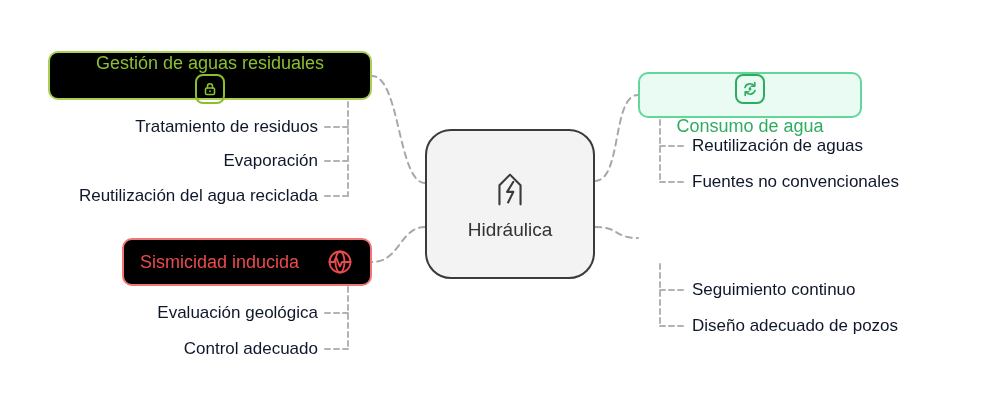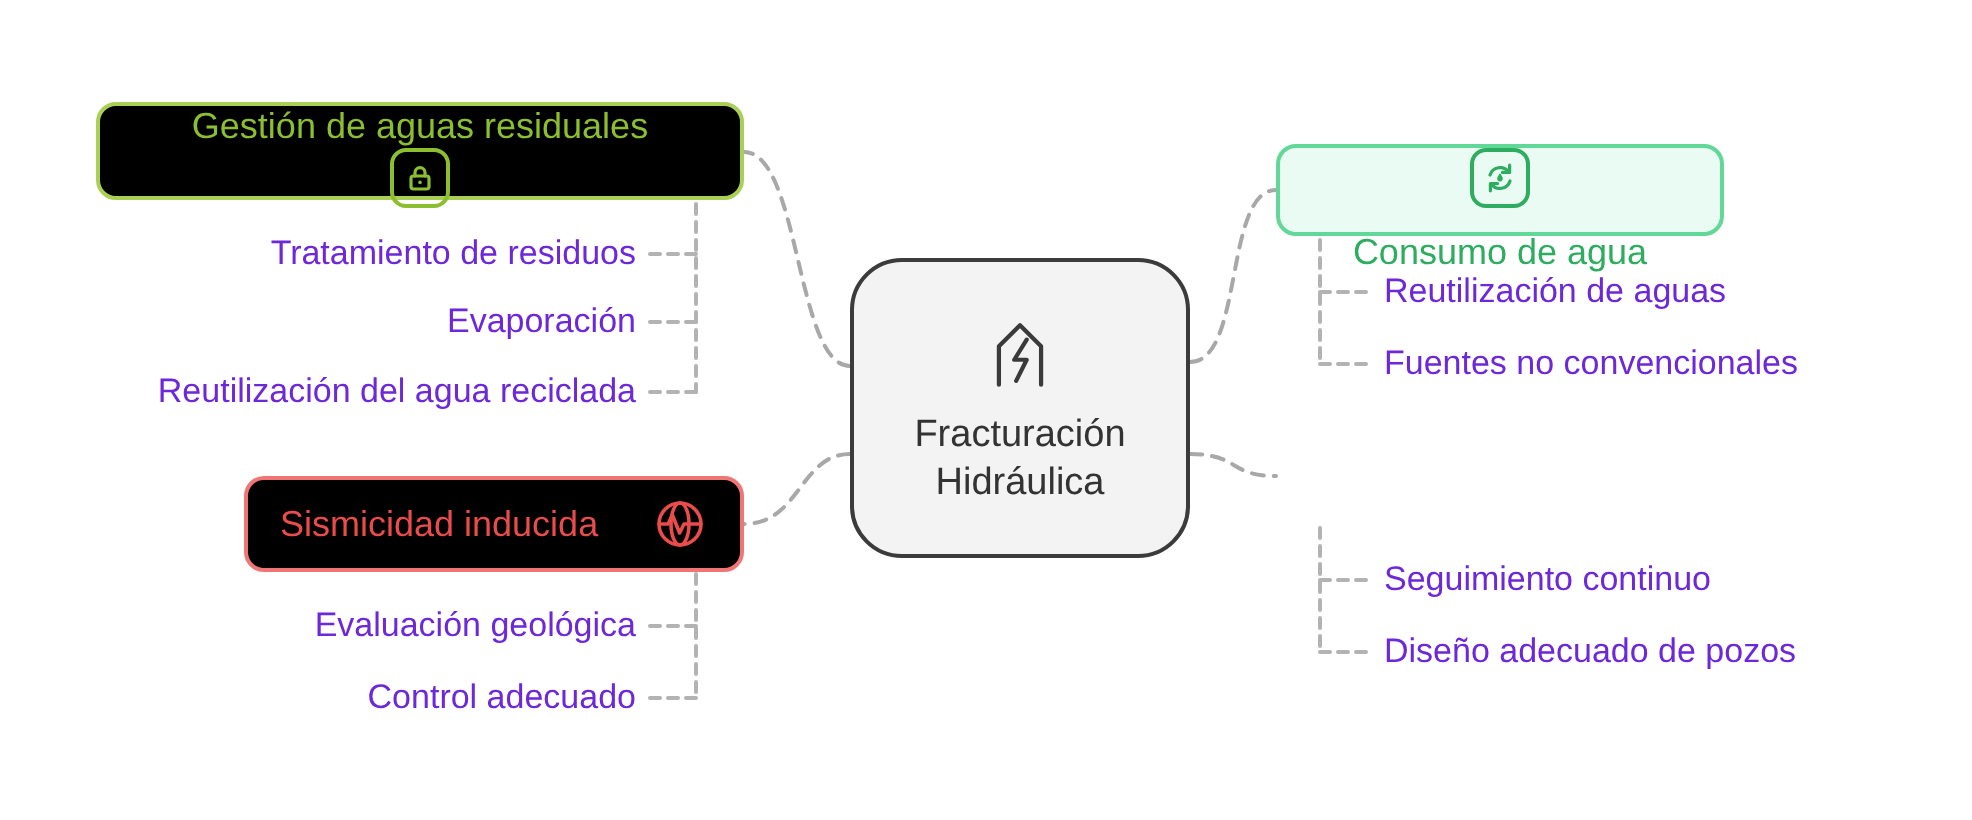--- a/index.html
+++ b/index.html
@@ -21,21 +21,21 @@
   .branch-bl{left:122px;top:238px;width:250px;height:48px;background:#000000;border-color:#f07575;justify-content:space-between;padding:0 16px;}
   .branch-bl .label{color:#ea4b4b;}
   .branch-tr{left:638px;top:72px;width:224px;height:46px;background:#e9fbf2;border-color:#62d898;gap:12px;padding:0 12px;flex-direction:column;}
   .branch-tr .label{color:#2eac5f;}
   .branch-br{left:638px;top:215px;width:310px;height:47px;background:#faf0fd;border-color:#d9a3ea;gap:12px;padding:0 12px;}
   .branch-br .label{color:#b44fd0;}
   .badge{width:30px;height:30px;border-radius:8px;border:2px solid;display:flex;align-items:center;justify-content:center;flex:0 0 auto;box-sizing:border-box;background:transparent;}
   .badge.lime{border-color:#8cbf2f;color:#8cbf2f;}
   .badge.green{border-color:#2eac5f;color:#2eac5f;}
   .plainicon{display:flex;align-items:center;justify-content:center;flex:0 0 auto;}
-  .leaf{position:absolute;height:22px;line-height:22px;font-size:17px;color:#6d28d9;white-space:nowrap;}
+  .leaf{position:absolute;height:22px;line-height:22px;font-size:17px;color:#0f172a;white-space:nowrap;}
   .leaf.ralign{text-align:right;}
   svg{display:block;}
 </style>
 </head>
 <body>
 
 <div class="canvas">
 
   <svg class="connectors" width="986" height="410" viewBox="0 0 986 410">
     <g fill="none" stroke="#a8a8a8" stroke-width="2" stroke-linecap="round" stroke-dasharray="6 5">
@@ -62,21 +62,20 @@
   </svg>
 
   <div class="center-node">
     <span class="plainicon">
       <svg width="46" height="46" viewBox="0 0 48 48" fill="none" stroke="#3a3a3a" stroke-width="2.2" stroke-linecap="round" stroke-linejoin="round">
         <path d="M13 40 V20 L24 9 L35 20 V40"></path>
         <path d="M27.5 16.5 L21 27 h6.5 L22 38"></path>
       </svg>
     </span>
     <div class="title">
-      <div>Fracturación</div>
       <div>Hidráulica</div>
     </div>
   </div>
 
   <div class="node branch-tl">
     <span class="label">Gestión de aguas residuales</span>
     <span class="badge lime">
       <svg width="18" height="18" viewBox="0 0 18 18" fill="none" stroke="#8cbf2f" stroke-width="1.6" stroke-linecap="round" stroke-linejoin="round">
         <rect x="4.5" y="8" width="9" height="6.5" rx="1.2"></rect>
         <path d="M6.5 8 V6.3 a2.5 2.5 0 0 1 5 0 V8"></path>

